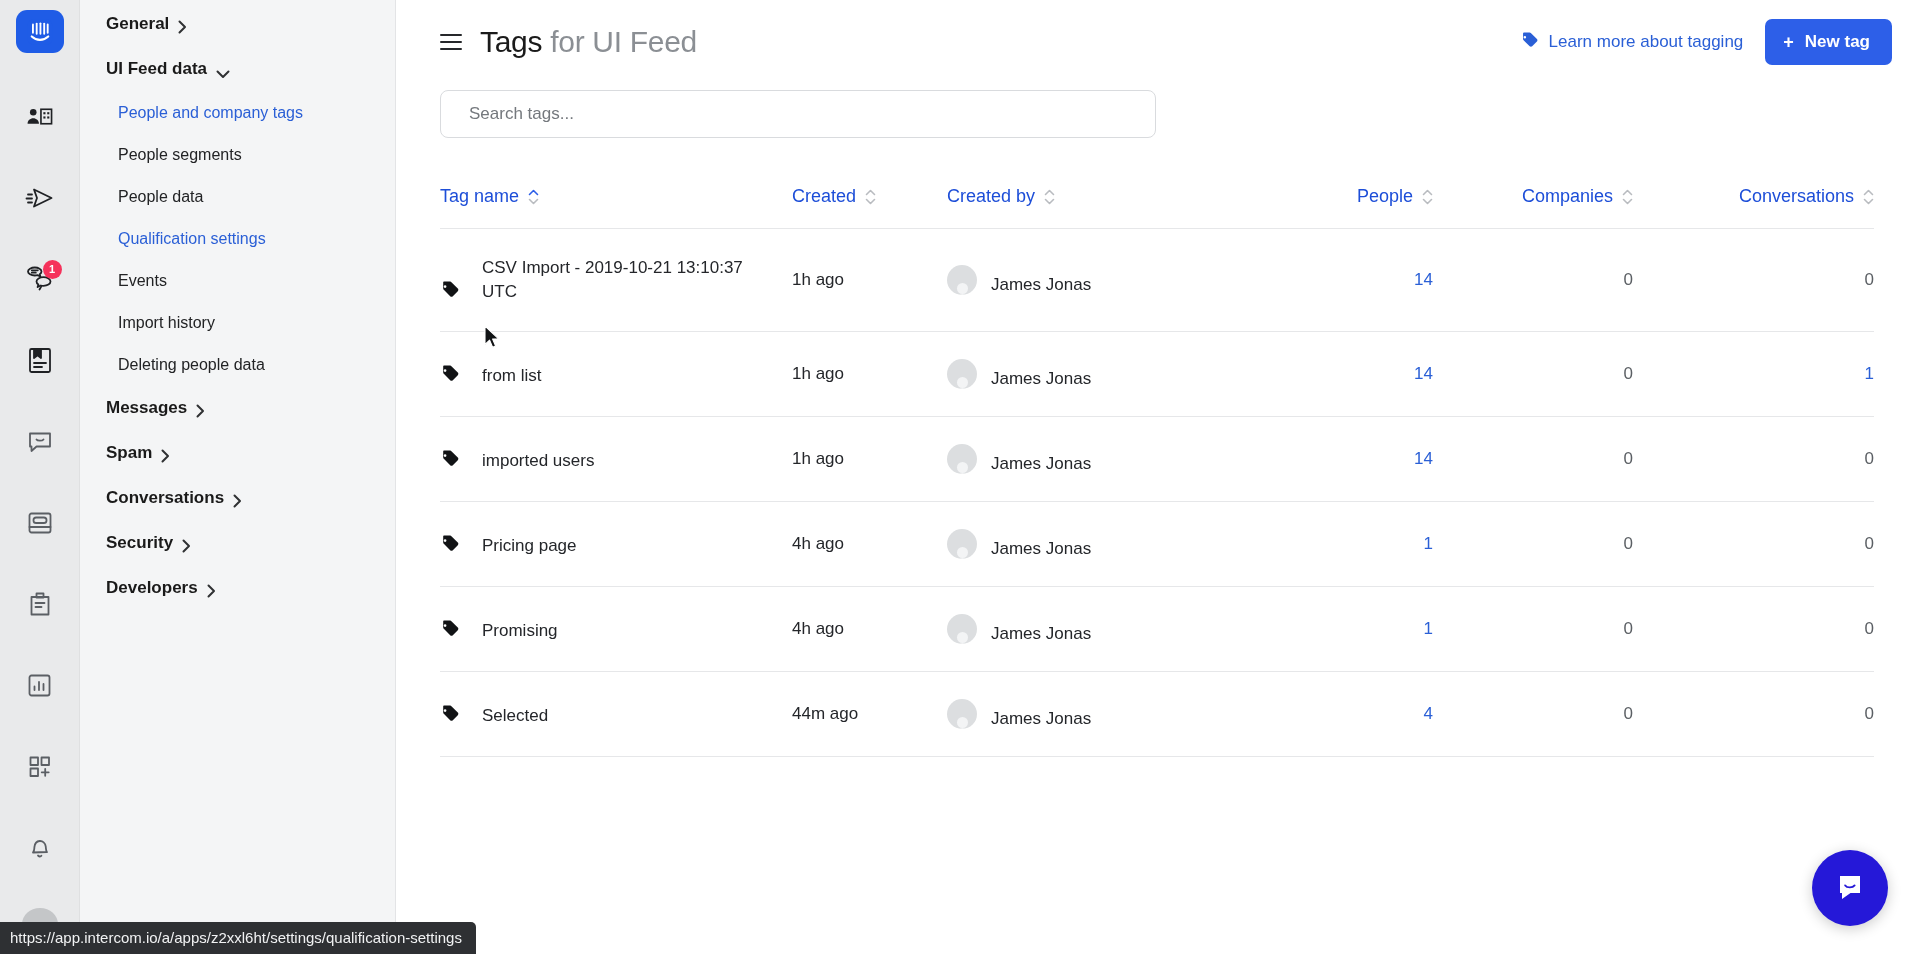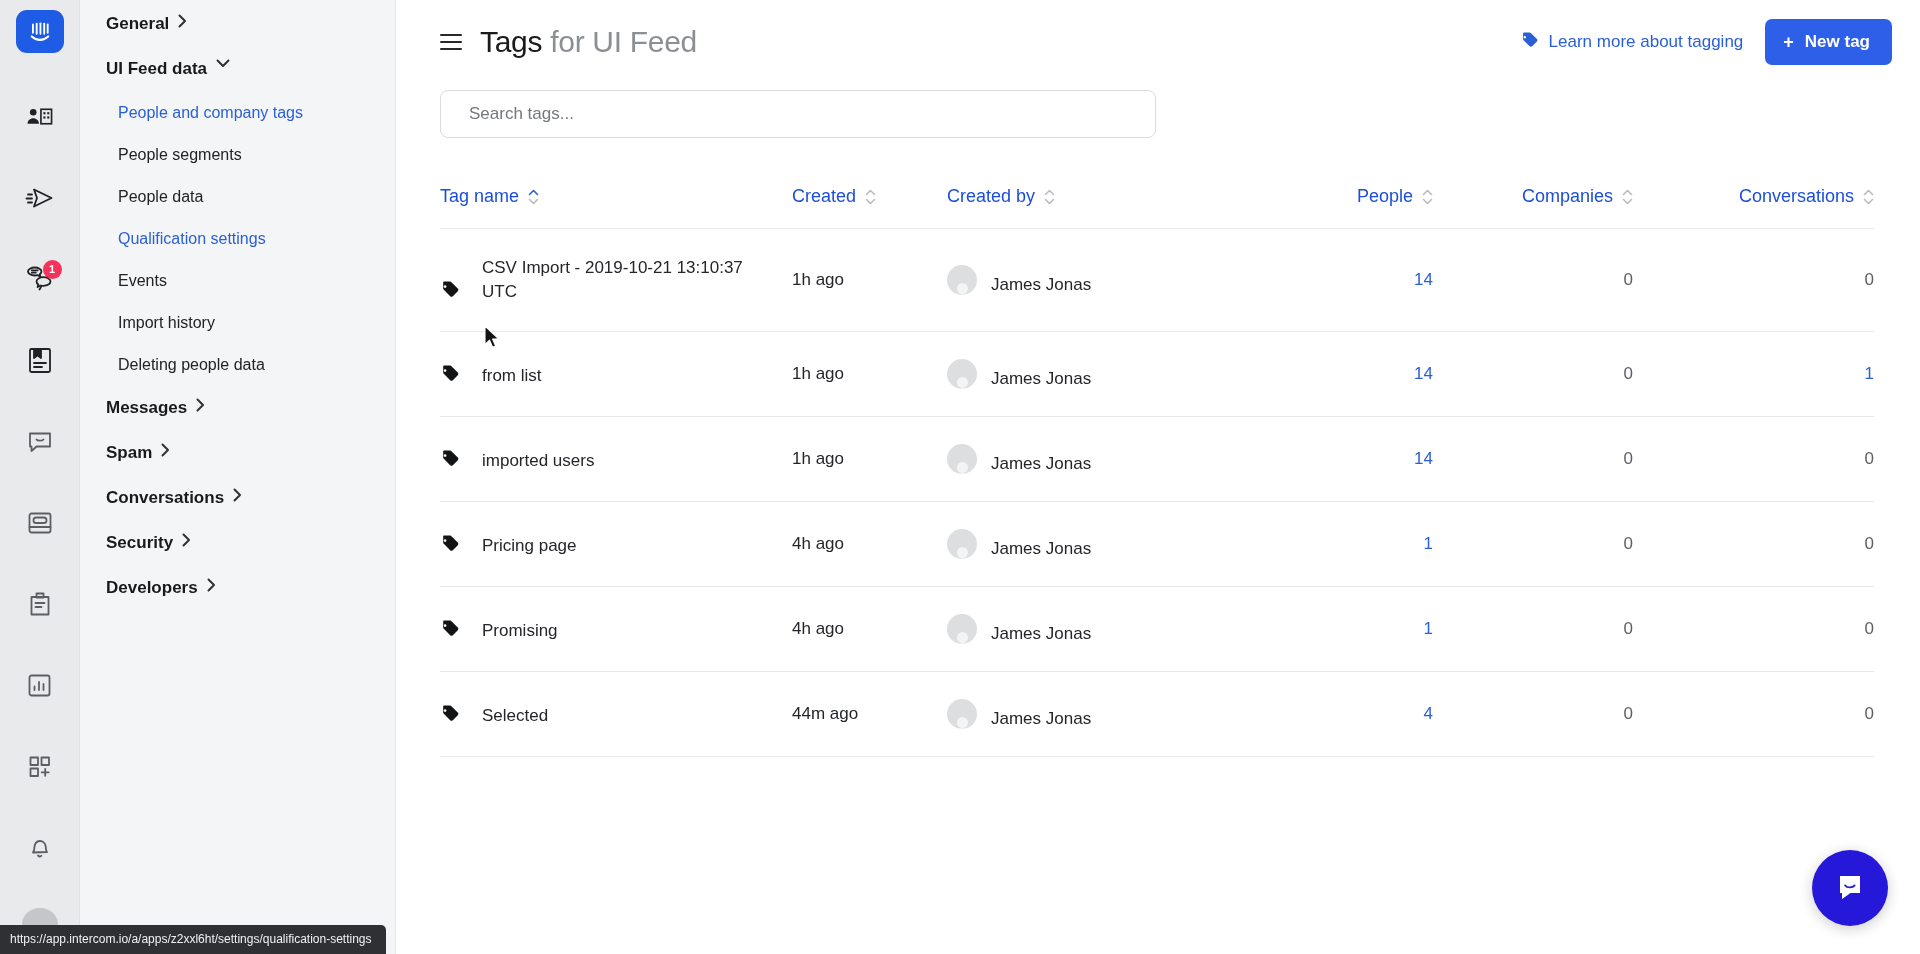--- a/index.html
+++ b/index.html
@@ -63,21 +63,21 @@
     overflow: hidden;
   }
   .settings-title {
     font-size: 33px; font-weight: 600; letter-spacing: -0.4px;
     color: #1a1a1a;
     padding: 8px 0 0 26px;
     margin-bottom: 44px;
   }
   .nav-group { padding-left: 26px; }
   .nav-top {
-    display: flex; align-items: flex-start;
+    display: flex; align-items: flex-end;
     font-size: 17px; font-weight: 600; color: #1a1a1a;
     padding: 0 0 0 0; margin-bottom: 25px;
     cursor: pointer;
   }
   .nav-top .chev { margin-left: 9px; color: #2f3133; display: inline-flex; }
   .nav-sub {
     font-size: 16px; color: #222325;
     padding-left: 12px;
     margin-bottom: 24px;
     cursor: pointer;
@@ -169,21 +169,21 @@
     background: #2518d8;
     display: flex; align-items: center; justify-content: center;
     box-shadow: 0 3px 14px rgba(0,0,0,0.20);
     cursor: pointer;
   }
 
   
   .statusbar {
     position: absolute; left: 0; bottom: 0;
     background: #2e3033; color: #f1f2f3;
-    font-size: 12px;
+    font-size: 15px;
     padding: 7px 14px 8px 10px;
     border-top-right-radius: 5px;
     font-family: "Liberation Sans", sans-serif;
     white-space: nowrap;
     z-index: 40;
   }
 
   
   .cursor { position: absolute; left: 484px; top: 325px; z-index: 30; pointer-events: none; }
 </style>

